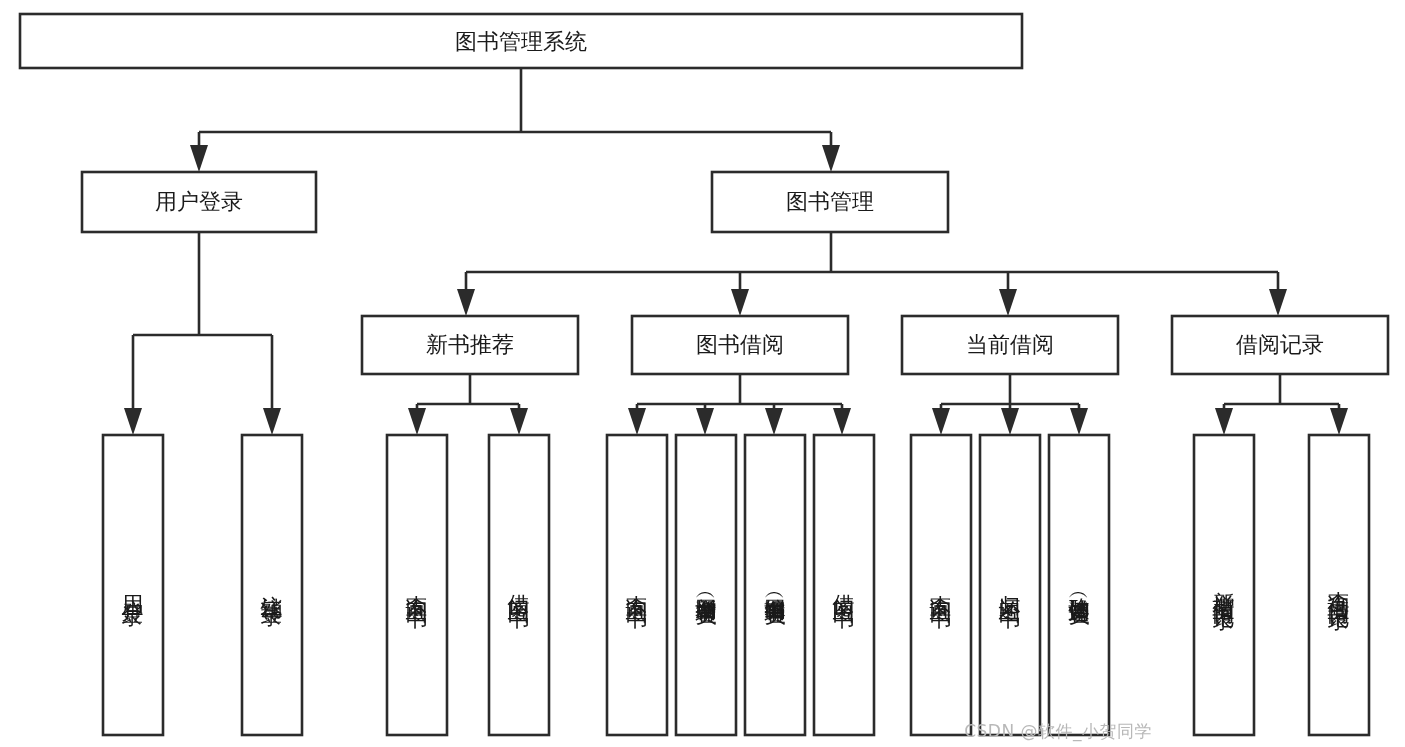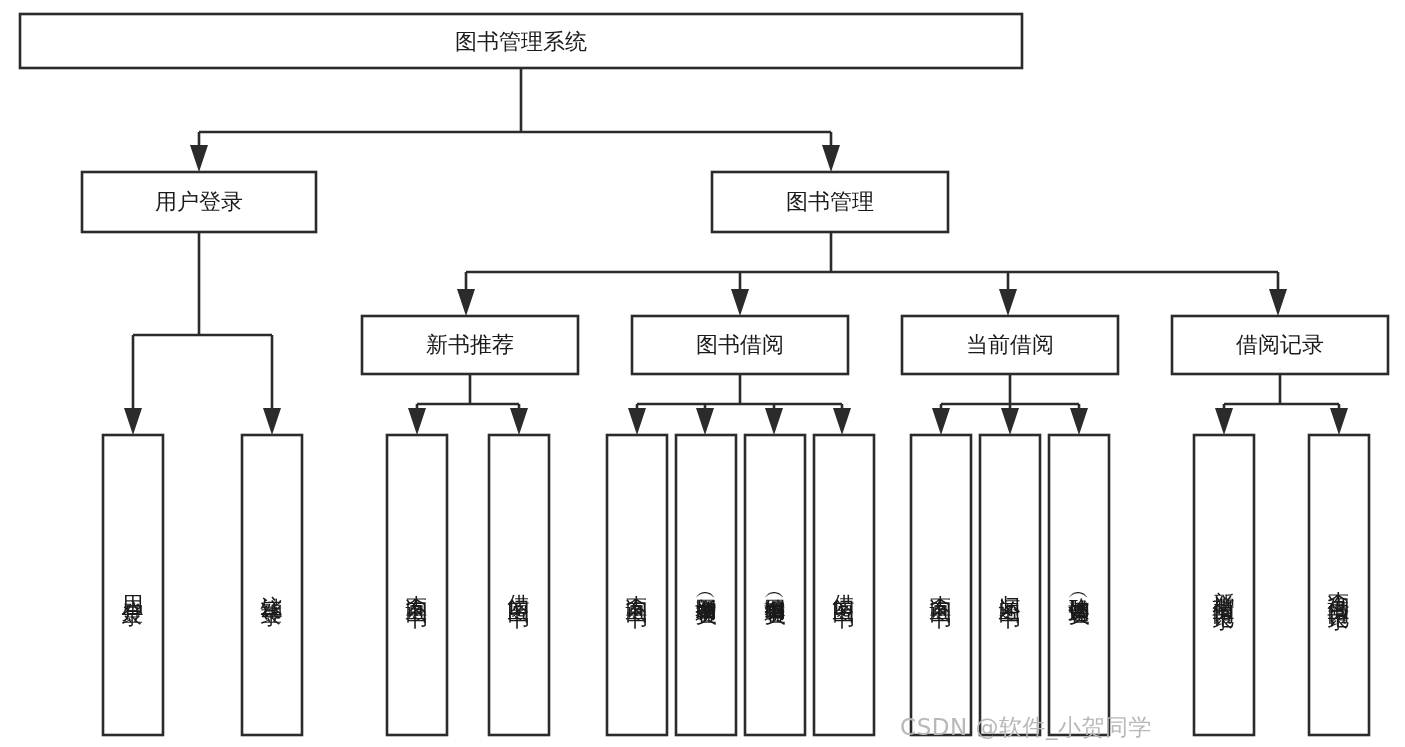--- a/index.html
+++ b/index.html
@@ -48,21 +48,21 @@
     fill: #1a1a1a;
     font-size: 22px;
     text-anchor: middle;
     dominant-baseline: middle;
   }
   .watermark {
     position: absolute;
     right: 8px;
     bottom: 4px;
     font-family: "DejaVu Sans", "Liberation Sans", sans-serif;
-    font-size: 23px;
+    font-size: 17px;
     color: #b8b8b8;
     letter-spacing: 0.5px;
     white-space: nowrap;
     pointer-events: none;
   }
 </style>
 </head>
 <body>
 
 <div id="diagram-root">

